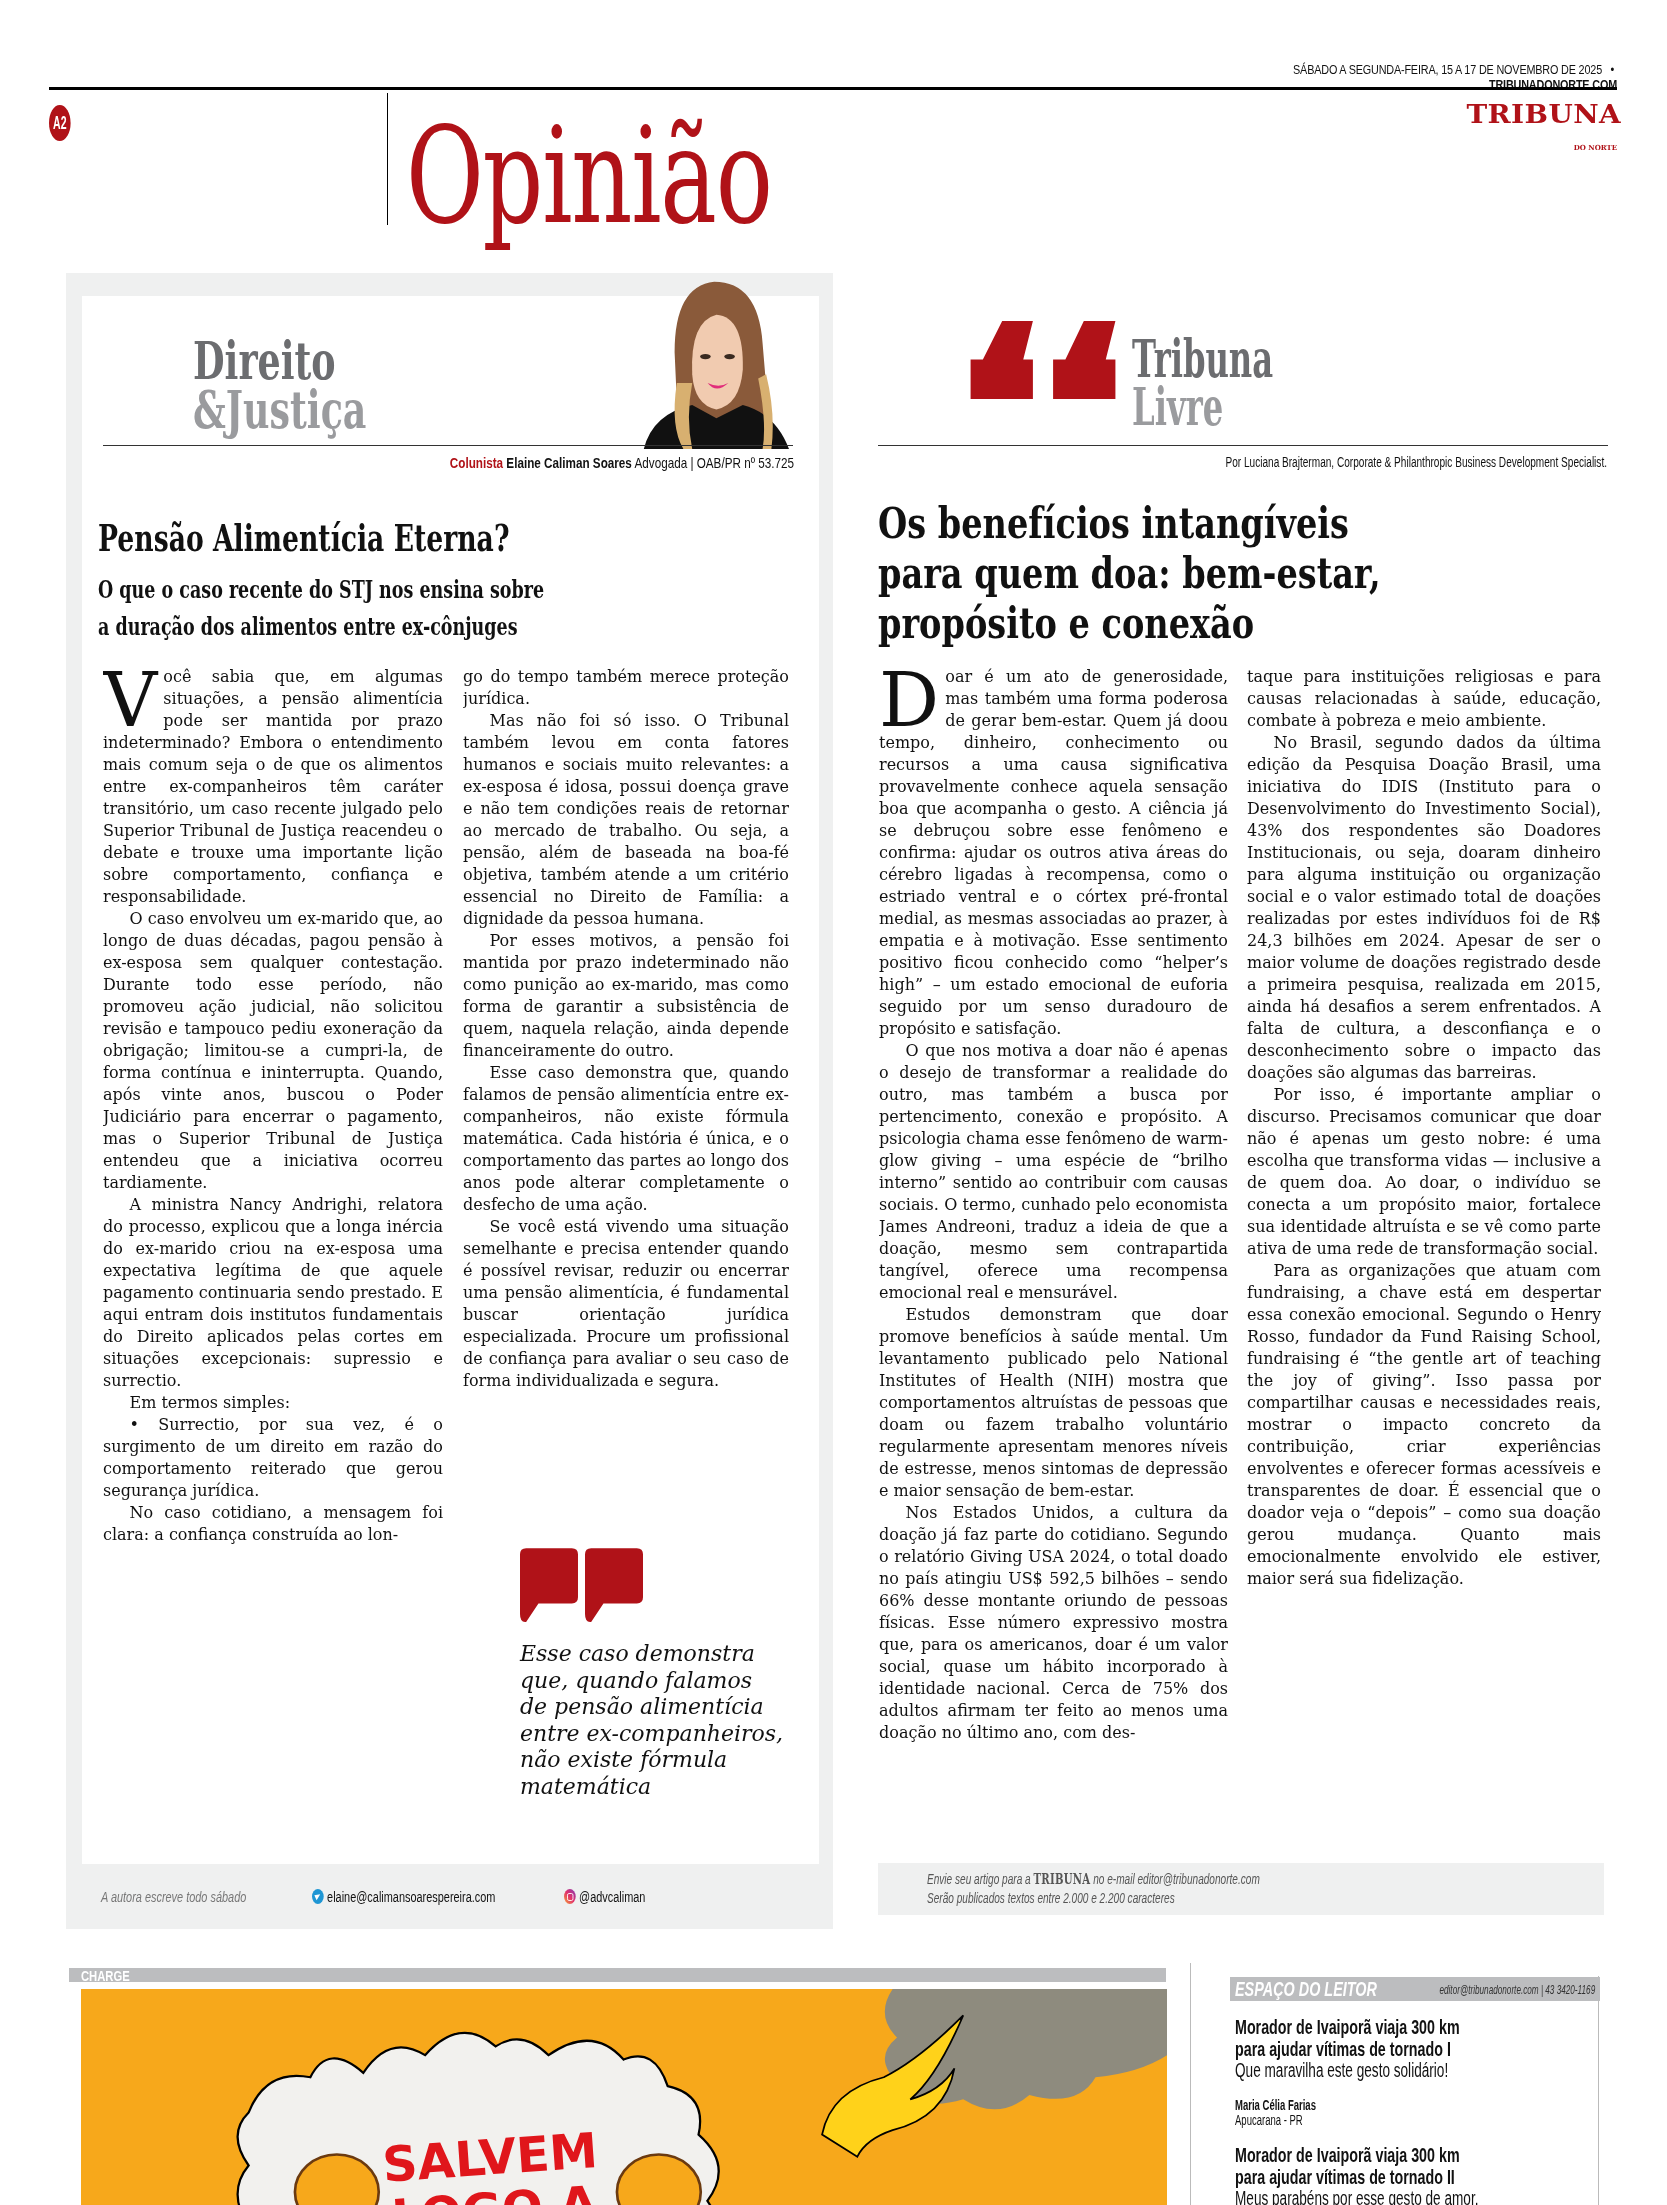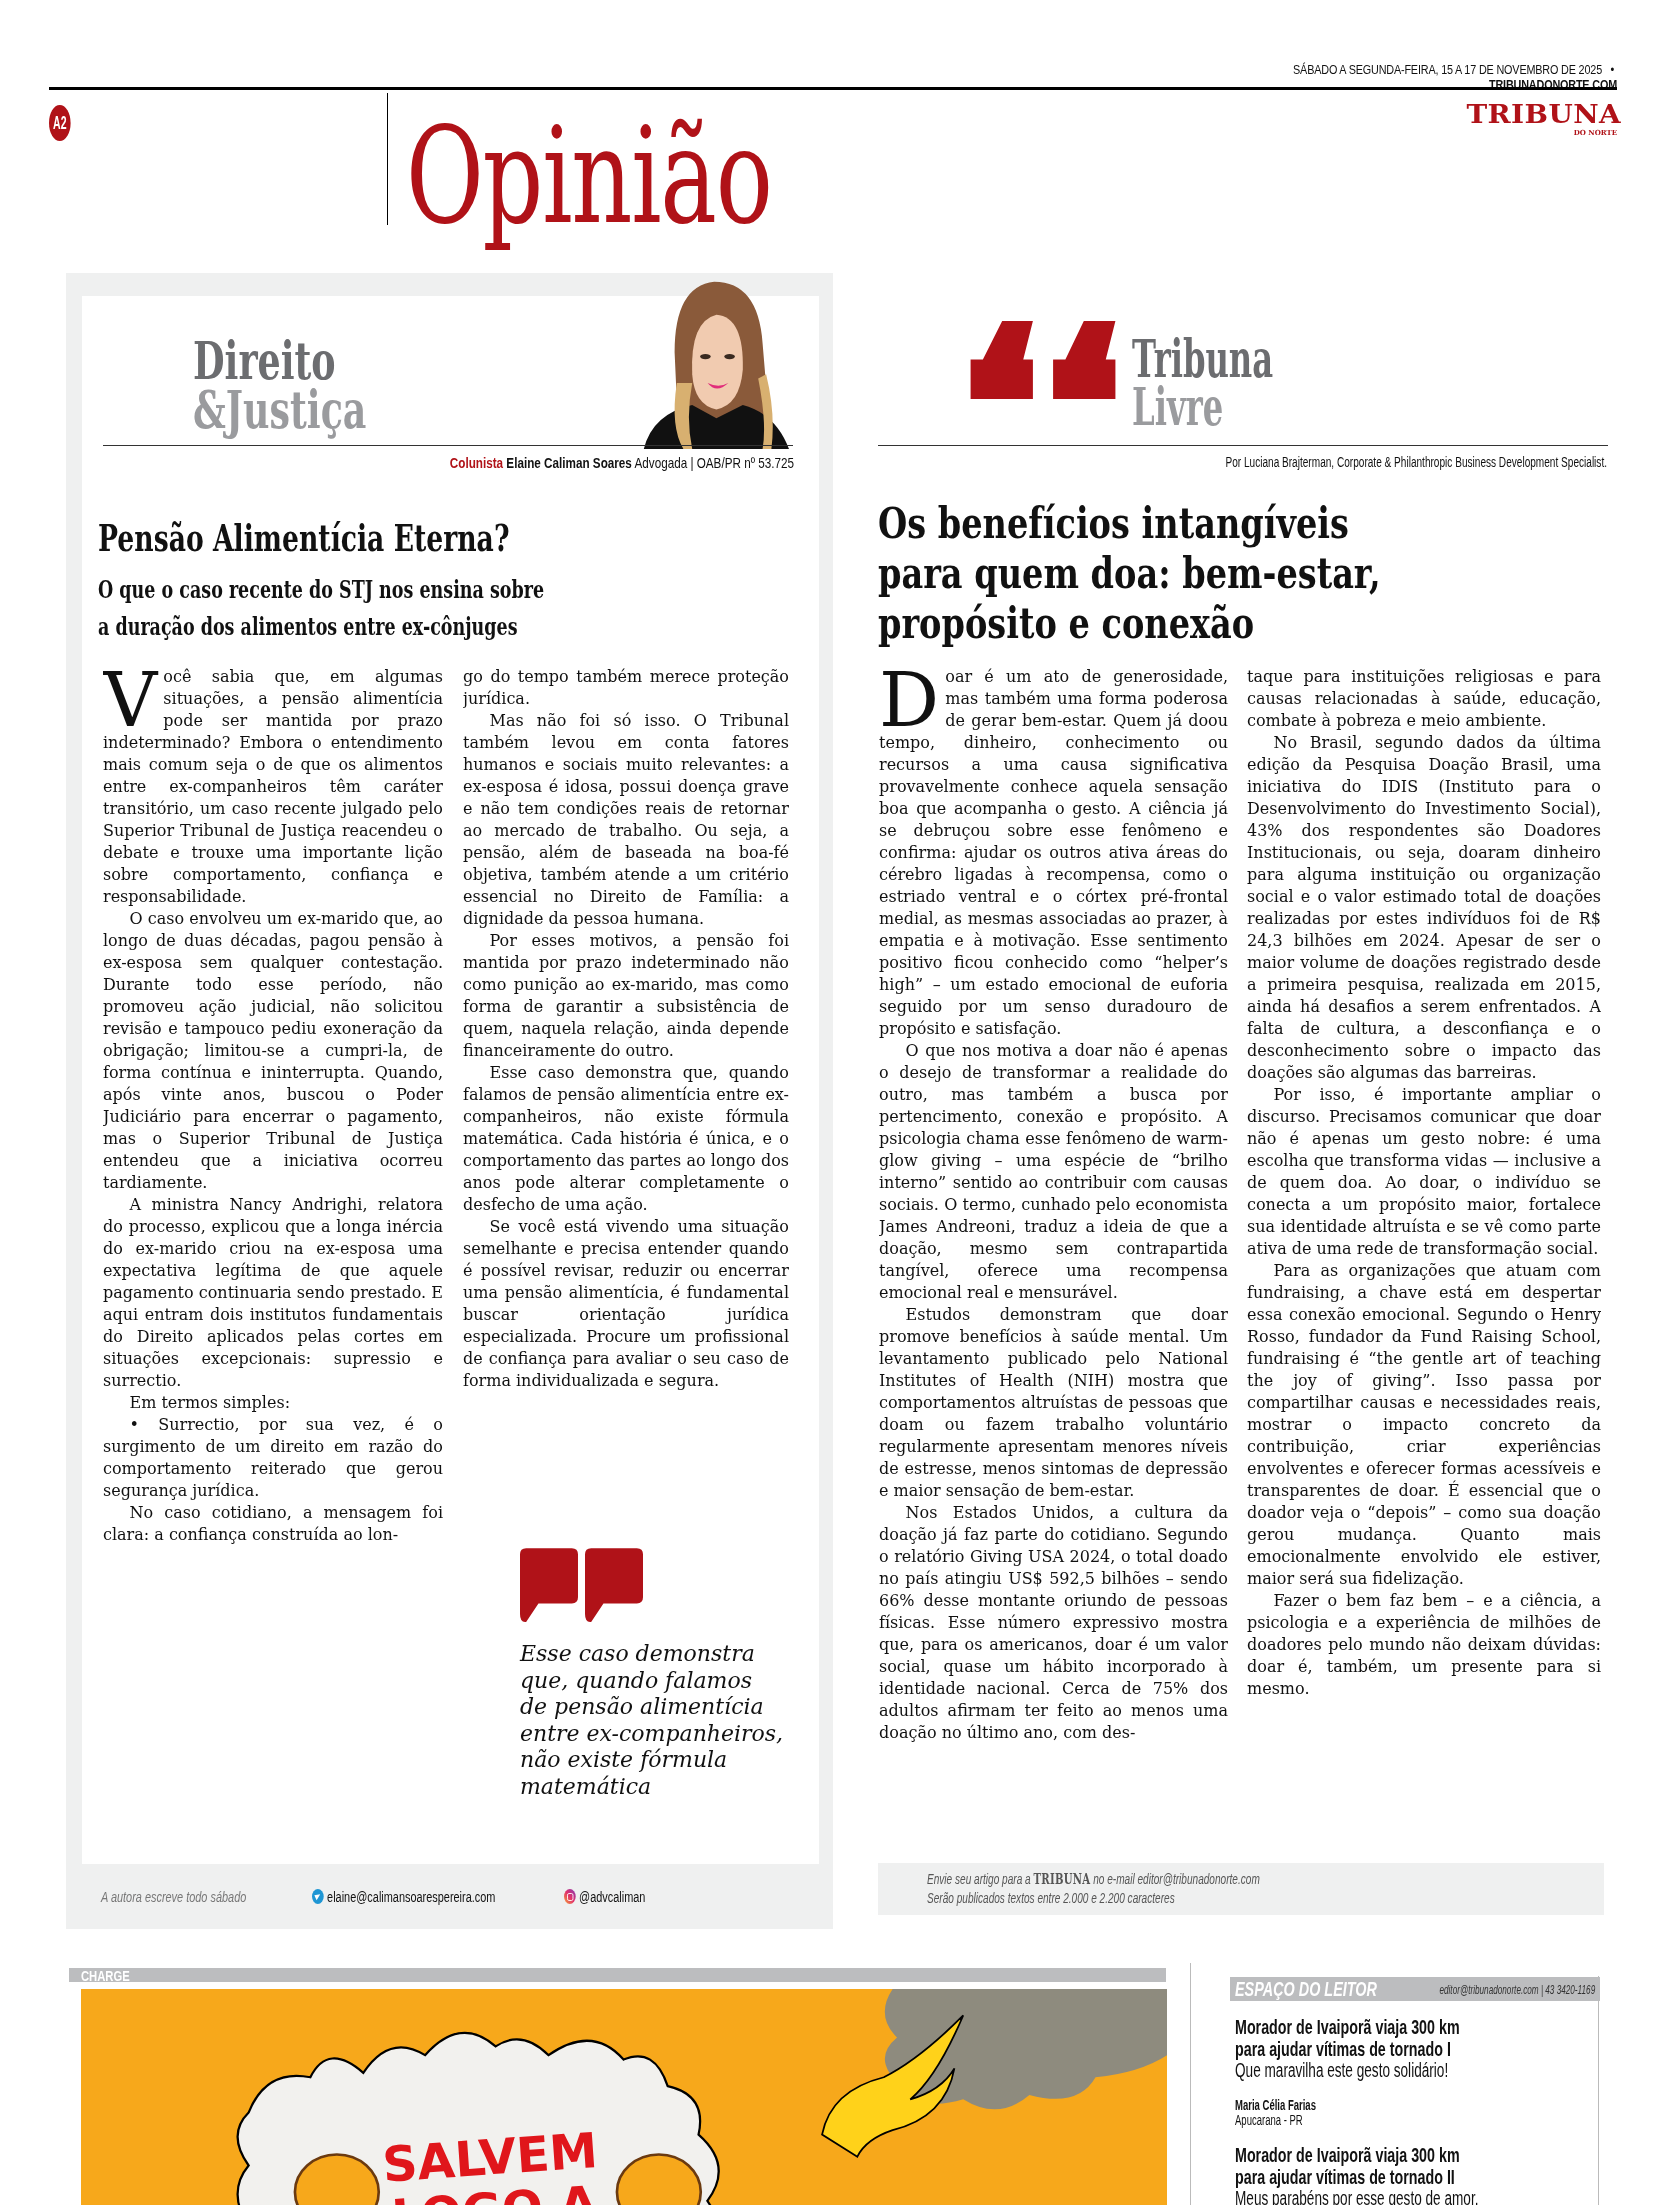--- a/index.html
+++ b/index.html
@@ -10,21 +10,21 @@
 
   
   .dateline { left: 1120px; top: 62px; width: 497px; text-align: right; font-family: "Liberation Sans", sans-serif; font-size: 13.2px; letter-spacing: -0.2px; transform: scaleX(0.82); transform-origin: right center; }
   .dateline .site { font-weight: bold; }
   .top-rule { left: 49px; top: 87px; width: 1568px; height: 2.6px; background: #000; }
   .page-badge { left: 49px; top: 105px; width: 21px; width: 36px; height: 36px; border-radius: 50%; background: #b01218; color: #fff; font-family: "Liberation Sans", sans-serif; font-weight: bold; font-size: 17.6px; display:flex; align-items:center; justify-content:center; transform: scaleX(0.6); transform-origin: left center; }
   .header-divider { left: 387px; top: 93px; width: 1.3px; height: 132px; background: #000; }
   .section-title { left: 406px; top: 110px; font-family: "DejaVu Serif", serif; color: #b01218; font-size: 132px; line-height: 1; transform: scaleX(0.72); transform-origin: left top; letter-spacing: -1.8px; }
   .brand-logo { left: 1455px; top: 101px; width: 162px; text-align: right; color: #b01218; font-family: "DejaVu Serif", serif; font-weight: bold; }
   .brand-logo .name { font-size: 26.5px; line-height: 1; letter-spacing: 0.4px; transform: scaleX(1.05); display:block; }
-  .brand-logo .sub { font-size: 7px; display:block; margin-top: 0; }
+  .brand-logo .sub { font-size: 7px; display:block; margin-top: 15px; }
 
   
   .dj-panel { left: 66px; top: 273px; width: 767px; height: 1656px; background: #eff0f0; }
   .dj-inner { left: 82px; top: 296px; width: 737px; height: 1568px; background: #ffffff; }
   .dj-title { left: 193px; top: 335px; font-family: "DejaVu Serif", serif; font-weight: bold; font-size: 52px; line-height: 1; color: #6c6d70; transform: scaleX(0.7); transform-origin: left top; }
   .dj-title .l2 { color: #9a9b9e; display:block; margin-top: -3.5px; }
   .dj-photo { left: 626px; top: 273px; width: 172px; height: 176px; }
   .dj-rule { left: 103px; top: 445px; width: 690px; height: 1.3px; background: #333; }
   .dj-byline { left: 309px; top: 454px; width: 485px; text-align: right; font-family: "Liberation Sans", sans-serif; font-size: 15px; transform: scaleX(0.78); transform-origin: right center; }
   .dj-byline .lbl { color: #b01218; font-weight: bold; }
@@ -193,21 +193,20 @@
   <p class="first"><span class="dropcap">D</span><span>oar é um ato de generosidade, mas também uma forma poderosa de gerar bem-estar. Quem já doou tempo, dinheiro, conhecimento ou recursos a uma causa significativa provavelmente conhece aquela sensação boa que acompanha o gesto. A ciência já se debruçou sobre esse fenômeno e confirma: ajudar os outros ativa áreas do cérebro ligadas à recompensa, como o estriado ventral e o córtex pré-frontal medial, as mesmas associadas ao prazer, à empatia e à motivação. Esse sentimento positivo ficou conhecido como “helper’s high” – um estado emocional de euforia seguido por um senso duradouro de propósito e satisfação.</span></p>
   <p>O que nos motiva a doar não é apenas o desejo de transformar a realidade do outro, mas também a busca por pertencimento, conexão e propósito. A psicologia chama esse fenômeno de warm-glow giving – uma espécie de “brilho interno” sentido ao contribuir com causas sociais. O termo, cunhado pelo economista James Andreoni, traduz a ideia de que a doação, mesmo sem contrapartida tangível, oferece uma recompensa emocional real e mensurável.</p>
   <p>Estudos demonstram que doar promove benefícios à saúde mental. Um levantamento publicado pelo National Institutes of Health (NIH) mostra que comportamentos altruístas de pessoas que doam ou fazem trabalho voluntário regularmente apresentam menores níveis de estresse, menos sintomas de depressão e maior sensação de bem-estar.</p>
   <p>Nos Estados Unidos, a cultura da doação já faz parte do cotidiano. Segundo o relatório Giving USA 2024, o total doado no país atingiu US$ 592,5 bilhões – sendo 66% desse montante oriundo de pessoas físicas. Esse número expressivo mostra que, para os americanos, doar é um valor social, quase um hábito incorporado à identidade nacional. Cerca de 75% dos adultos afirmam ter feito ao menos uma doação no último ano, com des-</p>
 </div>
 <div class="abs col-text tl-col2">
   <p class="first">taque para instituições religiosas e para causas relacionadas à saúde, educação, combate à pobreza e meio ambiente.</p>
   <p>No Brasil, segundo dados da última edição da Pesquisa Doação Brasil, uma iniciativa do IDIS (Instituto para o Desenvolvimento do Investimento Social), 43% dos respondentes são Doadores Institucionais, ou seja, doaram dinheiro para alguma instituição ou organização social e o valor estimado total de doações realizadas por estes indivíduos foi de R$ 24,3 bilhões em 2024. Apesar de ser o maior volume de doações registrado desde a primeira pesquisa, realizada em 2015, ainda há desafios a serem enfrentados. A falta de cultura, a desconfiança e o desconhecimento sobre o impacto das doações são algumas das barreiras.</p>
   <p>Por isso, é importante ampliar o discurso. Precisamos comunicar que doar não é apenas um gesto nobre: é uma escolha que transforma vidas — inclusive a de quem doa. Ao doar, o indivíduo se conecta a um propósito maior, fortalece sua identidade altruísta e se vê como parte ativa de uma rede de transformação social.</p>
   <p>Para as organizações que atuam com fundraising, a chave está em despertar essa conexão emocional. Segundo o Henry Rosso, fundador da Fund Raising School, fundraising é “the gentle art of teaching the joy of giving”. Isso passa por compartilhar causas e necessidades reais, mostrar o impacto concreto da contribuição, criar experiências envolventes e oferecer formas acessíveis e transparentes de doar. É essencial que o doador veja o “depois” – como sua doação gerou mudança. Quanto mais emocionalmente envolvido ele estiver, maior será sua fidelização.</p>
-  <p>Fazer o bem faz bem – e a ciência, a psicologia e a experiência de milhões de doadores pelo mundo não deixam dúvidas: doar é, também, um presente para si mesmo.</p>
 </div>
 
 <div class="abs tl-footer">
   <div class="line l1">
     <span>Envie seu artigo para a</span>
     <span class="brand">TRIBUNA</span>
     <span>no e-mail editor@tribunadonorte.com</span>
   </div>
   <div class="line l2">Serão publicados textos entre 2.000 e 2.200 caracteres</div>
 </div>

